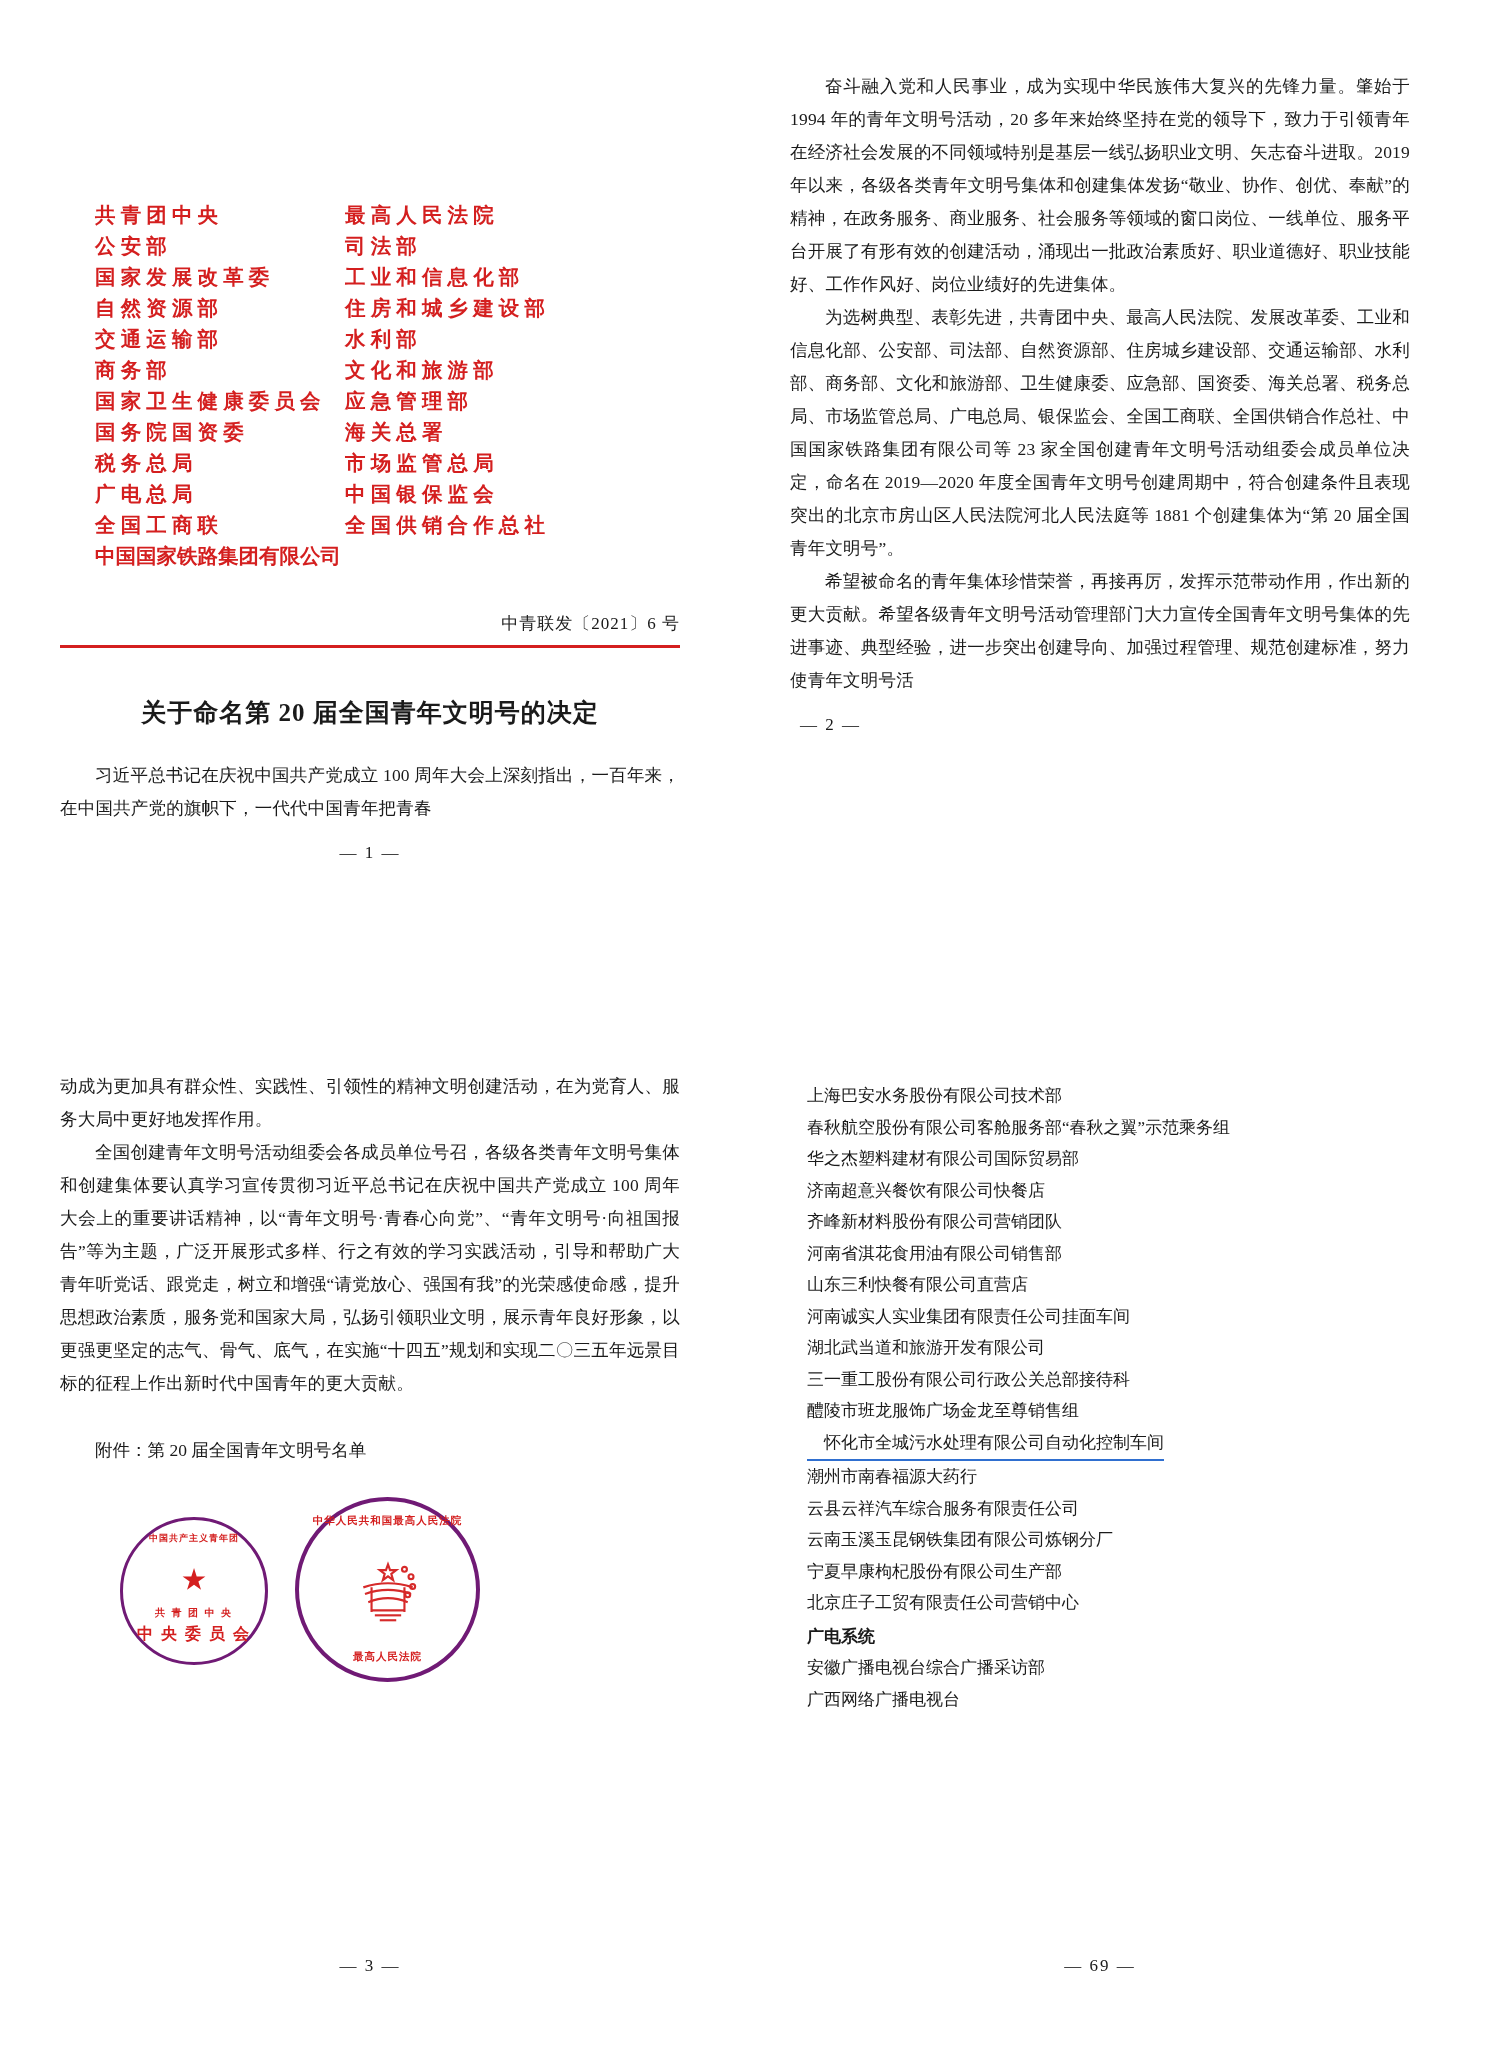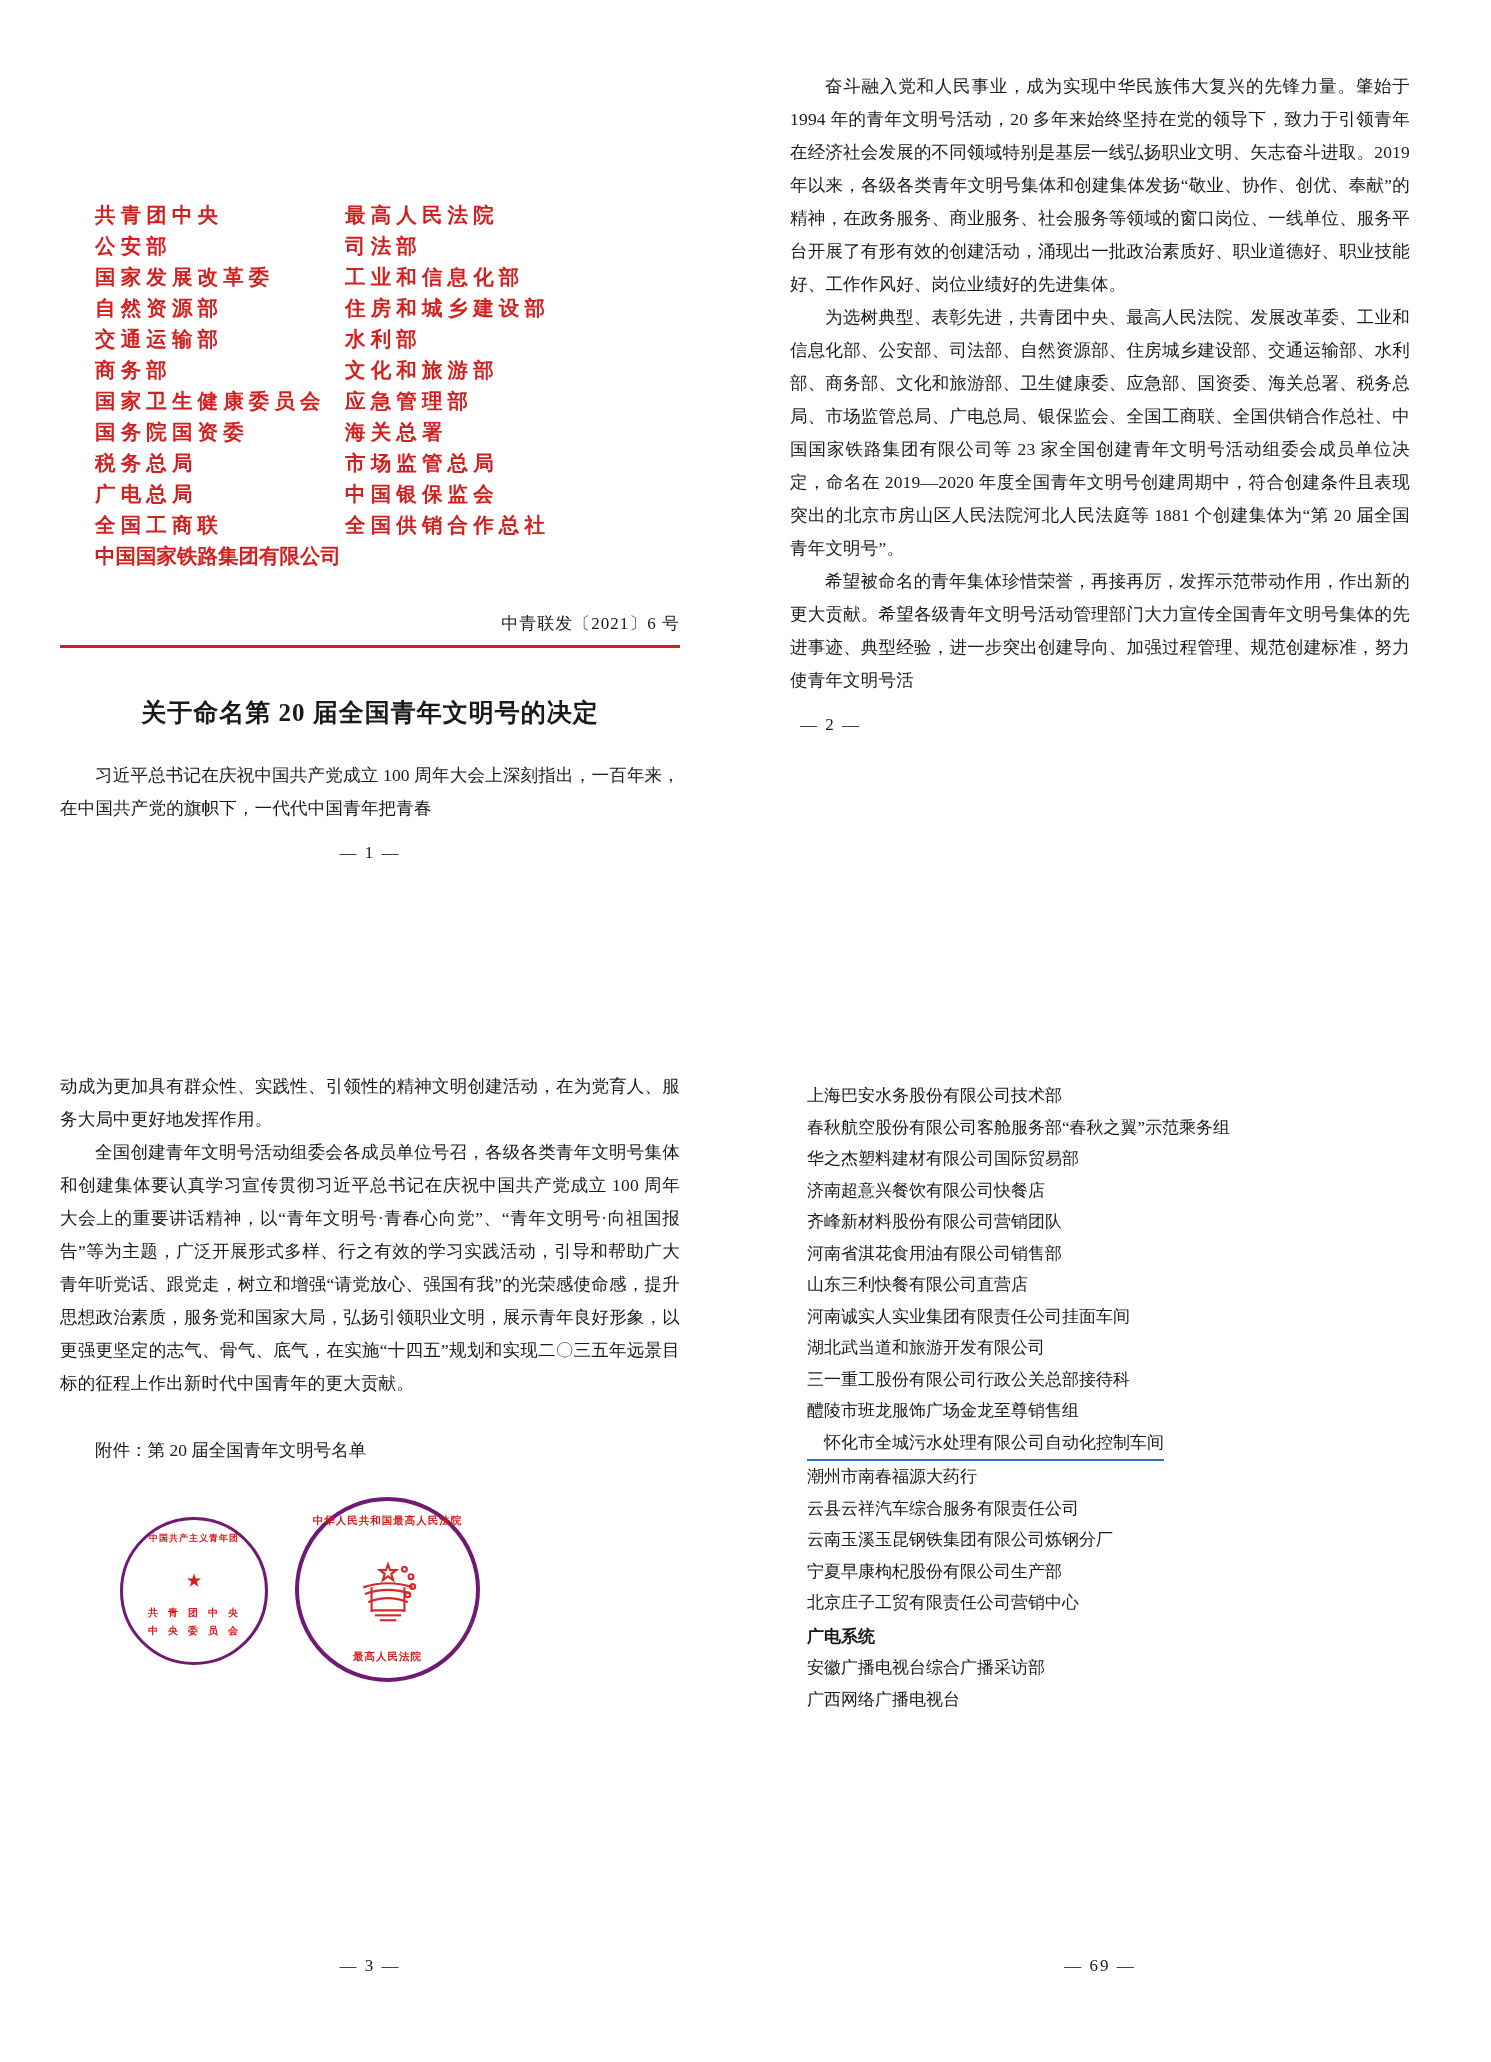--- a/index.html
+++ b/index.html
@@ -122,21 +122,20 @@
     position: relative;
     height: 210px;
     margin-top: 18px;
   }
   .seal {
     position: absolute;
     border-radius: 50%;
     border: 3px solid #701a75;
     color: #d41f1f;
     box-sizing: border-box;
-    font-family: Liberation Mono, monospace;
   }
   .seal1 {
     width: 148px; height: 148px;
     left: 60px; top: 32px;
   }
   .seal2 {
     width: 185px; height: 185px;
     left: 235px; top: 12px;
     border-width: 4px;
   }
@@ -156,21 +155,21 @@
   .seal-text-arc {
     position: absolute;
     width: 100%;
     text-align: center;
     font-size: 9px;
     letter-spacing: 1px;
     font-weight: bold;
   }
   .seal1 .arc-top { top: 12px; }
   .seal1 .arc-mid { top: 86px; font-size: 10px; letter-spacing: 2px;}
-  .seal1 .arc-bot { top: 104px; font-size: 10px; letter-spacing: 2px;}
+  .seal1 .arc-bot { top: 104px; font-size: 16px; letter-spacing: 2px;}
   .seal2 .arc-top { top: 13px; font-size: 10.5px;}
   .seal2 .arc-bot { bottom: 14px; font-size: 10.5px;}
   .seal-emblem {
     position: absolute;
     left: 50%;
     top: 50%;
     transform: translate(-50%,-48%);
     width: 84px; height: 74px;
     opacity: 0.95;
   }

